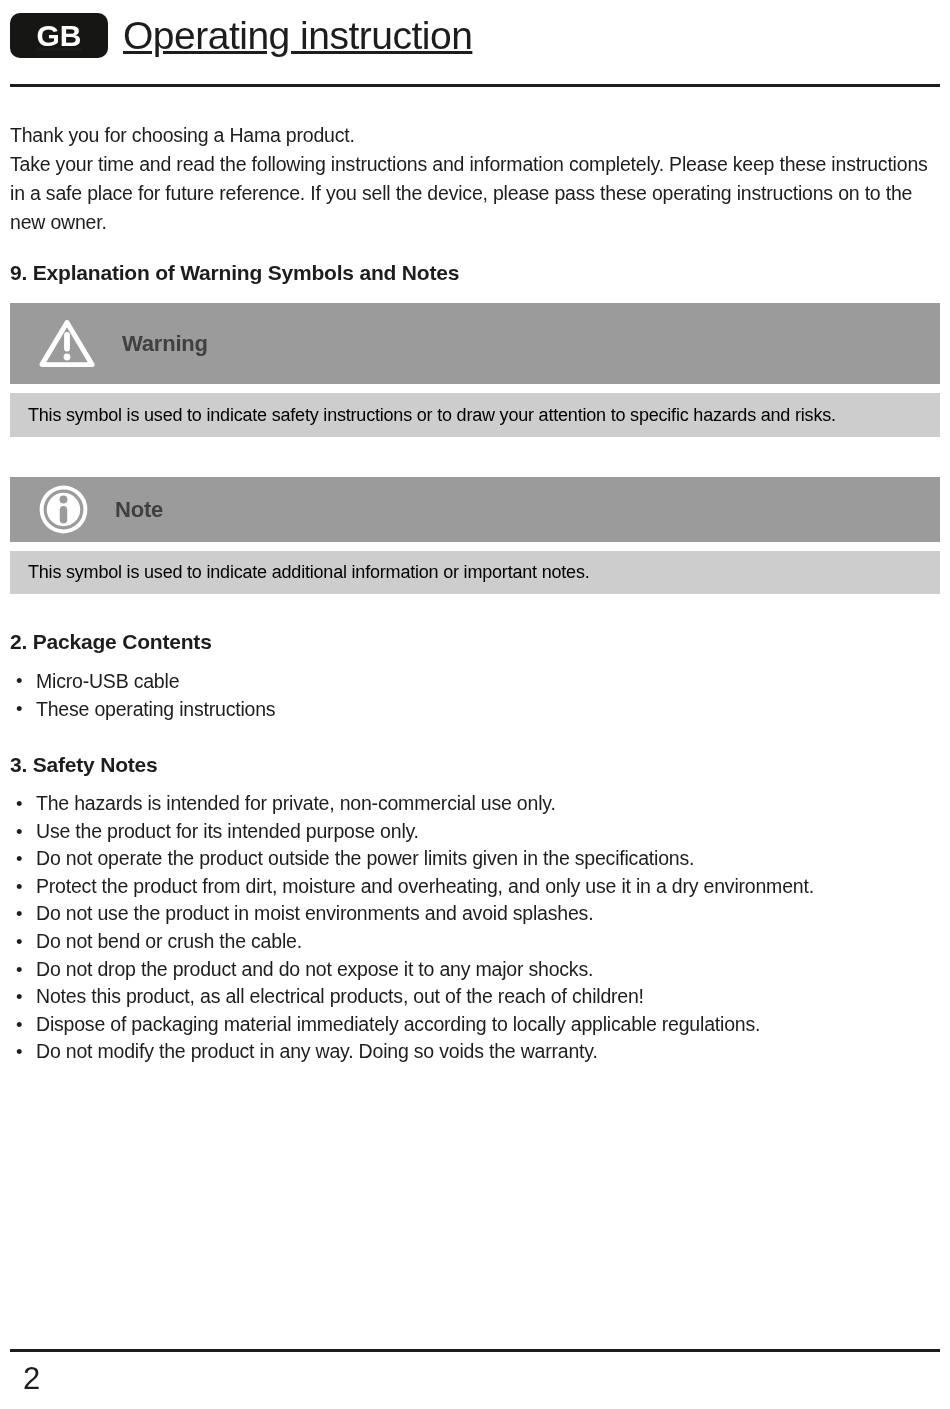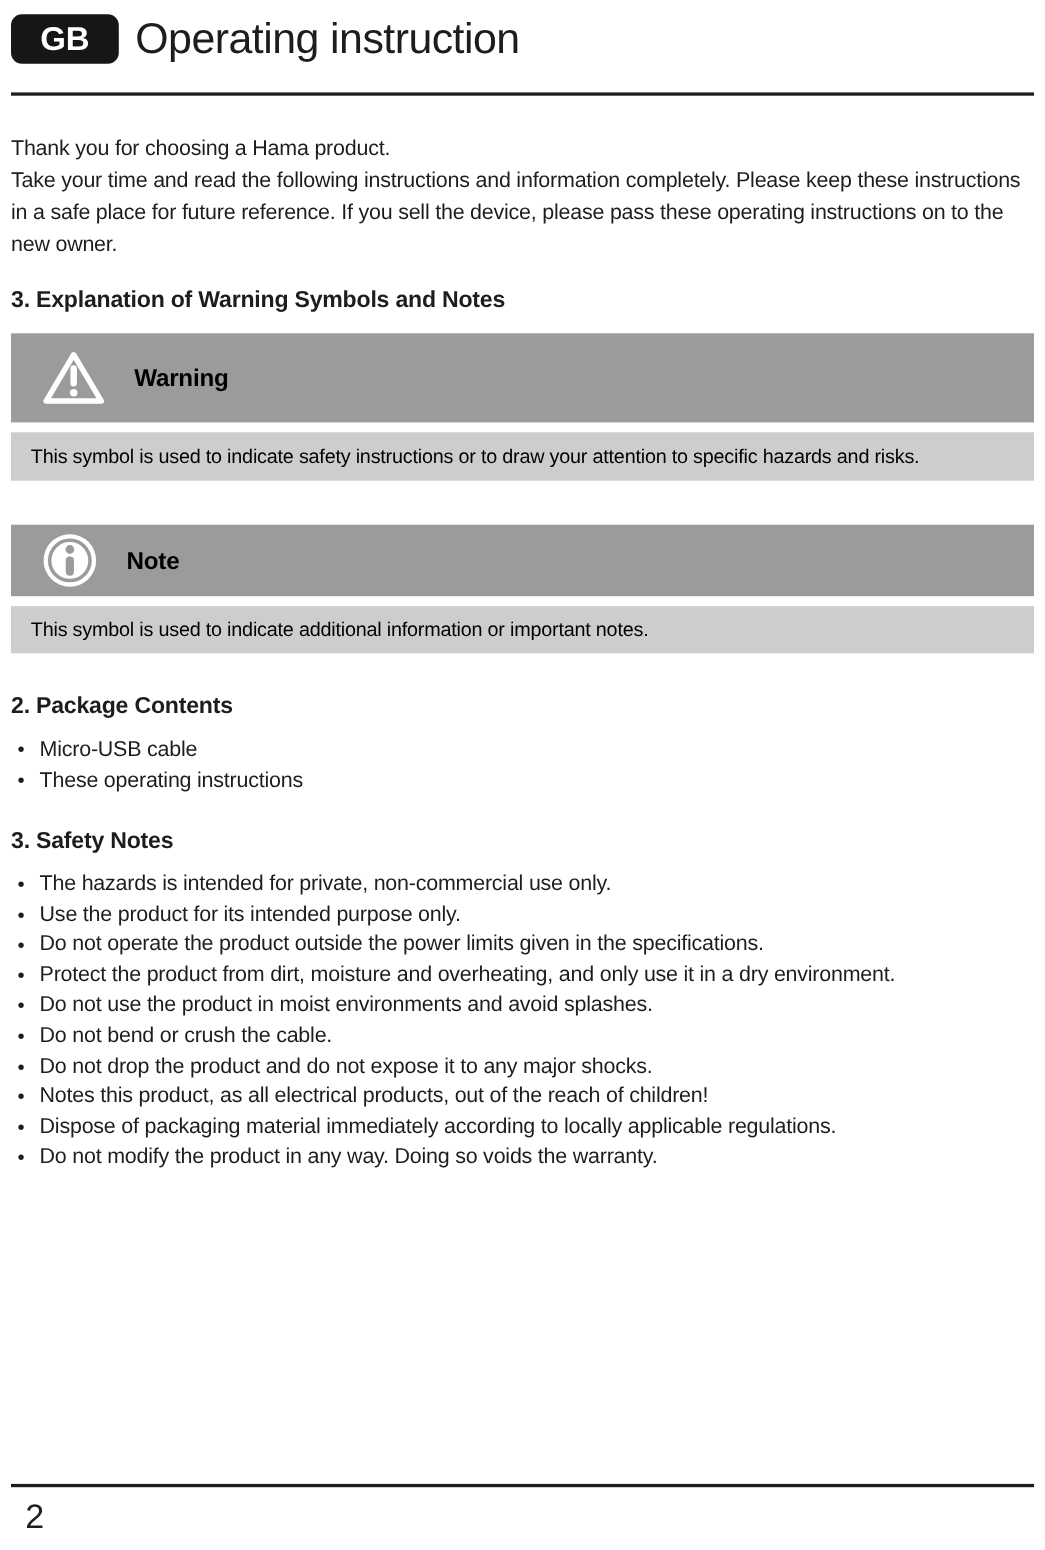--- a/index.html
+++ b/index.html
@@ -20,20 +20,21 @@
     overflow: hidden;
   }
   .page { width: 950px; height: 1409px; position: relative; }
 
   
   .header {
     display: flex;
     align-items: center;
     gap: 15px;
     padding: 13px 10px 0 10px;
+    text-decoration: underline;
   }
   .lang-badge {
     width: 98px;
     height: 45px;
     background: var(--badge-bg);
     color: var(--badge-text);
     border-radius: 10px;
     display: flex;
     align-items: center;
     justify-content: center;
@@ -78,21 +79,21 @@
     padding-left: 28px;
   }
   .callout-header.warning { margin-top: 19px; height: 81px; }
   .callout-header.note    { margin-top: 40px; height: 65px; }
   .callout-icon { display: flex; align-items: center; flex: 0 0 auto; }
   .note-icon { color: var(--bar-dark); }
   .callout-label {
     font-size: 22px;
     font-weight: bold;
     margin-left: 26px;
-    color: #000000;
+    color: #404040;
     letter-spacing: -0.2px;
   }
   .callout-desc {
     background: var(--bar-light);
     margin-top: 9px;
     display: flex;
     align-items: center;
     padding-left: 18px;
     font-size: 18px;
     letter-spacing: -0.2px;
@@ -147,21 +148,21 @@
 
   <div class="rule header-rule"></div>
 
   <main class="content">
 
     <p class="intro">
       <span class="block-line">Thank you for choosing a Hama product.</span>
       <span>Take your time and read the following instructions and information completely. Please keep these instructions in a safe place for future reference. If you sell the device, please pass these operating instructions on to the new owner.</span>
     </p>
 
-    <h2 class="section-heading heading-1">3. Explanation of Warning Symbols and Notes</h2>
+    <h2 class="section-heading heading-1">9. Explanation of Warning Symbols and Notes</h2>
 
     <div class="callout-header warning">
       <span class="callout-icon">
         <svg width="58" height="52" viewBox="0 0 64 58" aria-hidden="true">
           <path d="M32 5 L60 52 L4 52 Z" fill="none" stroke="#ffffff" stroke-width="5.5" stroke-linejoin="round"></path>
           <path d="M32 19 v15" stroke="#ffffff" stroke-width="6.5" stroke-linecap="round" fill="none"></path>
           <circle cx="32" cy="43.5" r="3.8" fill="#ffffff"></circle>
         </svg>
       </span>
       <span class="callout-label">Warning</span>

